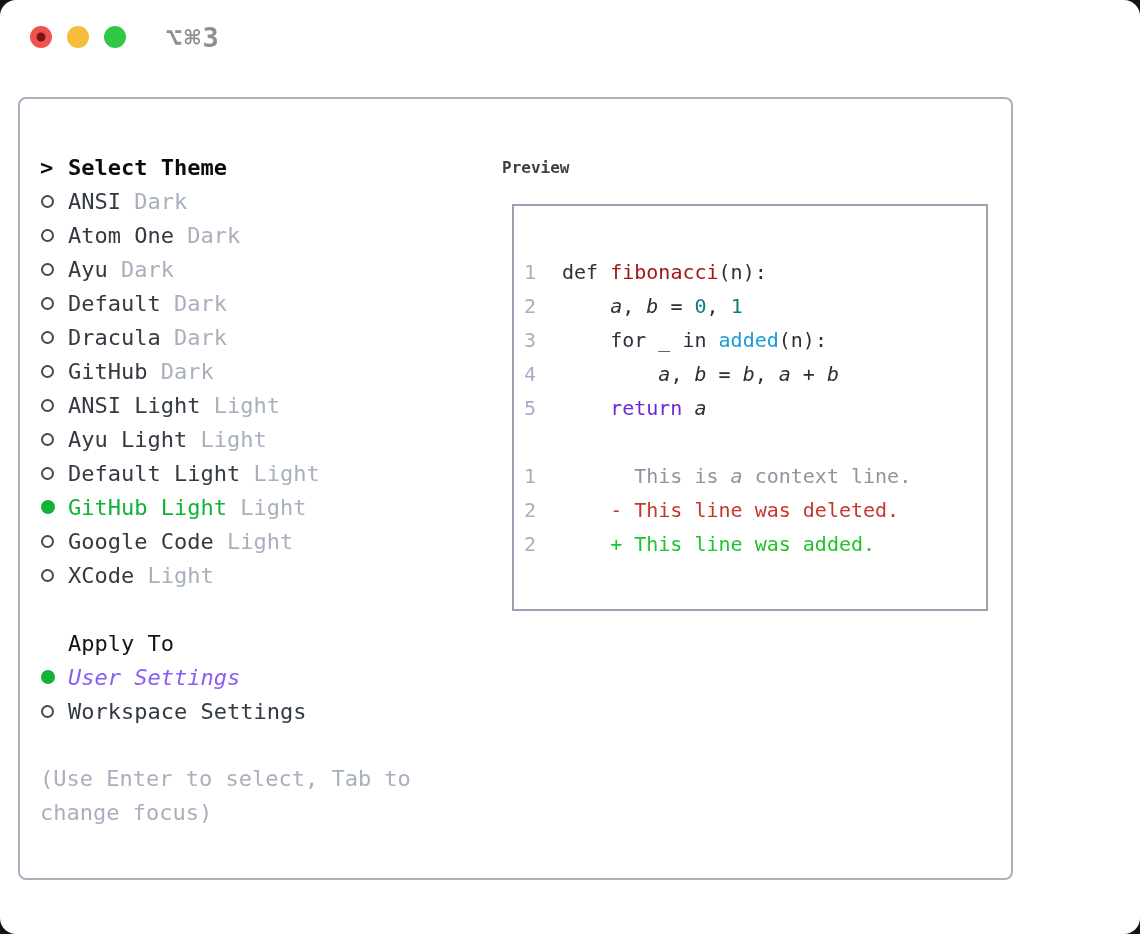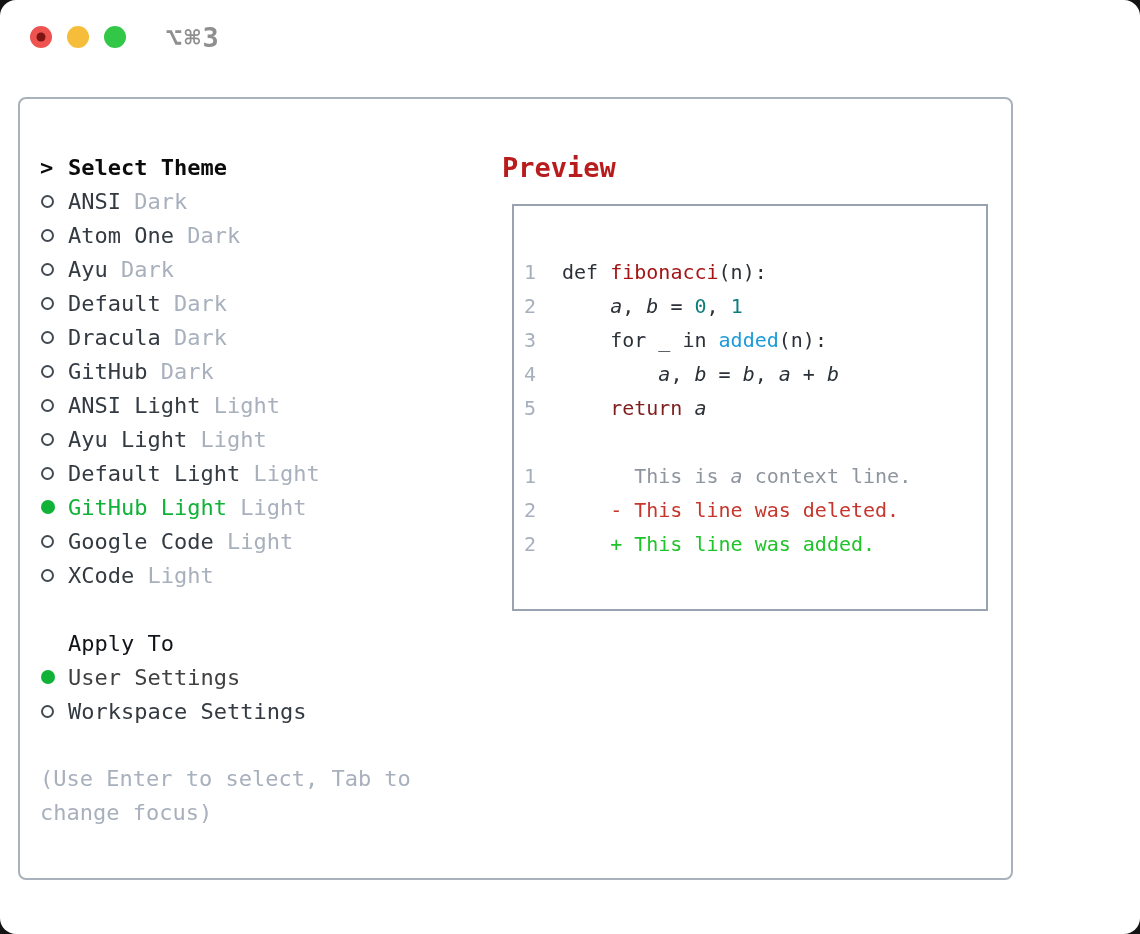--- a/index.html
+++ b/index.html
@@ -24,26 +24,26 @@
   .row{display:flex;align-items:center;height:34px;font-size:22px;color:#333a42;}
   .marker{width:28px;display:flex;align-items:center;justify-content:flex-start;flex:0 0 28px;}
   .radio{width:13px;height:13px;border-radius:50%;border:2px solid #434a53;box-sizing:border-box;margin-left:1px;}
   .radio.on{border:none;background:#10b237;width:14px;height:14px;}
   .prompt{font-weight:700;color:#0b0b0b;font-size:22px;}
   .hdr{font-weight:700;color:#0b0b0b;}
   .subhdr{color:#111418;}
   .t-name{white-space:pre;}
   .t-variant{color:#a7b0bc;white-space:pre;}
   .row.sel .t-name{color:#10b237;}
-  .opt-label.sel{color:#404040;}
+  .opt-label.sel{color:#8b5cf6;font-style:italic;}
   .spacer{height:34px;}
   .hint{font-size:22px;line-height:34px;color:#a7b0bc;white-space:pre;}
   
   .preview-title{position:absolute;left:482px;top:51px;height:34px;display:flex;align-items:center;
-    font-size:27px;font-weight:700;color:#b91c1c;}
+    font-size:16px;font-weight:700;color:#404040;}
   .preview-box{
     position:absolute;left:492px;top:105px;width:476px;height:407px;
     box-sizing:border-box;border:2px solid #98a2b0;background:#fff;
     padding:49px 0 0 10px;overflow:hidden;
   }
   .code-line{display:flex;height:34px;align-items:center;font-size:20px;}
   .lineno{flex:0 0 38px;color:#a6b0bd;white-space:pre;}
   .code-text{white-space:pre;color:#2b3138;}
   .code-text .it{font-style:italic;}
 </style>
@@ -200,21 +200,21 @@
         <div class="code-line">
           <span class="lineno" style="color: rgb(166, 176, 189);">3</span>
           <span class="code-text"><span style="color: rgb(43, 49, 56);">    for _ in </span><span style="color: rgb(26, 155, 215);">added</span><span style="color: rgb(43, 49, 56);">(n):</span></span>
         </div>
         <div class="code-line">
           <span class="lineno" style="color: rgb(166, 176, 189);">4</span>
           <span class="code-text"><span style="color: rgb(43, 49, 56);">        </span><span class="it" style="color: rgb(43, 49, 56);">a</span><span style="color: rgb(43, 49, 56);">, </span><span class="it" style="color: rgb(43, 49, 56);">b</span><span style="color: rgb(43, 49, 56);"> = </span><span class="it" style="color: rgb(43, 49, 56);">b</span><span style="color: rgb(43, 49, 56);">, </span><span class="it" style="color: rgb(43, 49, 56);">a</span><span style="color: rgb(43, 49, 56);"> + </span><span class="it" style="color: rgb(43, 49, 56);">b</span></span>
         </div>
         <div class="code-line">
           <span class="lineno" style="color: rgb(166, 176, 189);">5</span>
-          <span class="code-text"><span style="color: #7f1d1d;">    return </span><span class="it" style="color: rgb(43, 49, 56);">a</span></span>
+          <span class="code-text"><span style="color: #6d28d9;">    return </span><span class="it" style="color: rgb(43, 49, 56);">a</span></span>
         </div>
         <div class="code-line">
           <span class="lineno" style="color: rgb(166, 176, 189);"></span>
           <span class="code-text"></span>
         </div>
         <div class="code-line">
           <span class="lineno" style="color: rgb(166, 176, 189);">1</span>
           <span class="code-text"><span style="color: rgb(142, 149, 158);">      This is </span><span class="it" style="color: rgb(142, 149, 158);">a</span><span style="color: rgb(142, 149, 158);"> context line.</span></span>
         </div>
         <div class="code-line">

